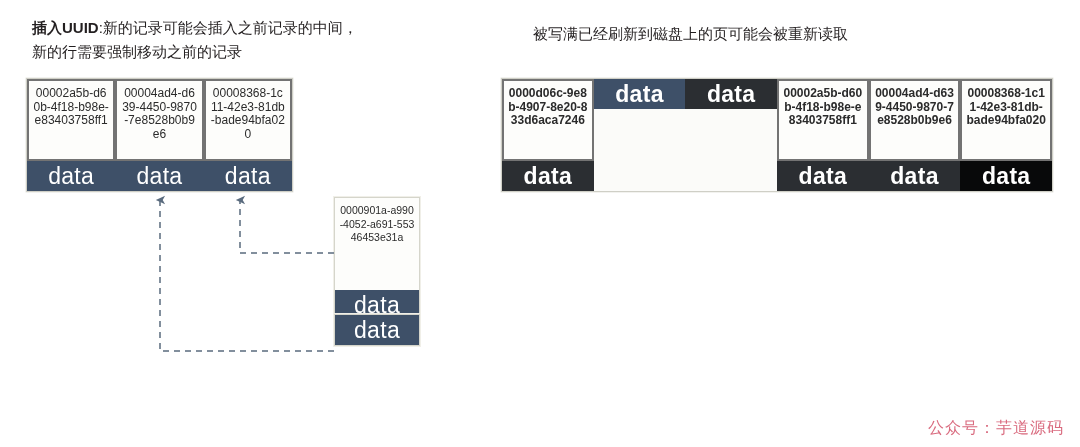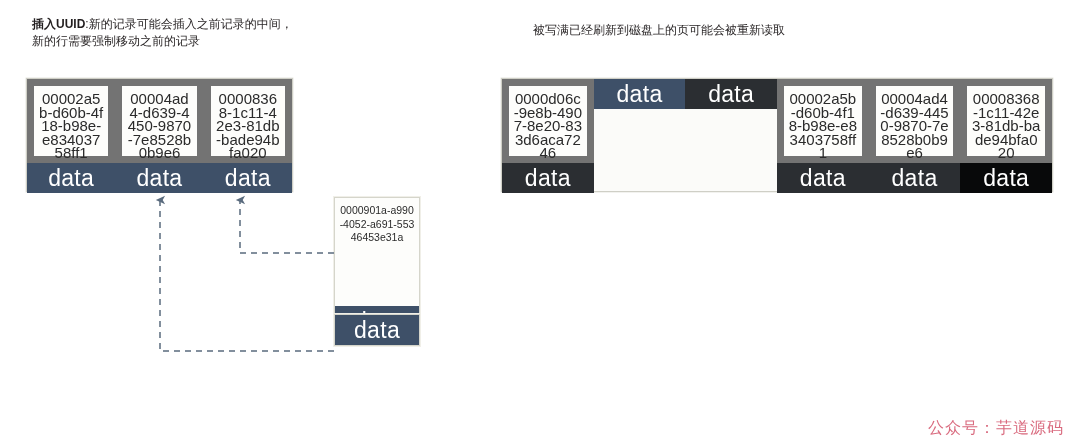--- a/index.html
+++ b/index.html
@@ -12,22 +12,22 @@
     background: #ffffff;
     font-family: "Liberation Sans", "DejaVu Sans", sans-serif;
     position: relative;
     overflow: hidden;
     color: #1d1d1d;
   }
 
   
   .caption {
     position: absolute;
-    font-size: 12px;
-    line-height: 17px;
+    font-size: 15px;
+    line-height: 24px;
     color: #231f20;
     white-space: pre-line;
     letter-spacing: 0px;
   }
   .caption .lead { font-weight: bold; }
   #caption-left  { left: 32px; top: 16px; width: 420px; }
   #caption-right { left: 533px; top: 22px; width: 460px; font-family: Liberation Serif, serif; }
 
   
   .record-table {
@@ -39,22 +39,22 @@
     box-shadow: 0 0 0 0.5px #e6e6df;
   }
   .record-col {
     display: flex;
     flex-direction: column;
     box-sizing: border-box;
   }
   .uuid-cell {
     box-sizing: border-box;
     background: #fdfdfb;
-    border: 7px solid #737373;
-    font-size: 15px;
+    border: 2px solid #737373;
+    font-size: 12px;
     line-height: 13.5px;
     text-align: center;
     color: #2b2b2b;
     padding: 6px 4px 4px 4px;
     word-break: break-all;
     display: flex;
     align-items: flex-start;
     justify-content: center;
   }
   .data-cell {
@@ -73,35 +73,35 @@
   .data-black { background: #08090a; }
 
   
   #table-left { left: 26px; top: 78px; width: 267px; height: 114px; }
   #table-left .record-col  { width: 89px; }
   #table-left .uuid-cell   { height: 84px; }
   #table-left .data-cell   { height: 30px; }
 
   
   #table-right { left: 501px; top: 78px; width: 552px; height: 114px; }
-  #table-right .record-col { width: 92px; }
+  #table-right .record-col { width: 92px; font-weight: bold; }
   #table-right .uuid-cell  { height: 84px; }
   #table-right .data-cell  { height: 30px; }
 
   
   .float-record {
     position: absolute;
     width: 86px;
     box-sizing: border-box;
     background: #fdfdfb;
     border: 1px solid #d5d5cb;
     box-shadow: 0 0 0 1px #f0efe8;
   }
   .float-record .uuid-cell {
-    height: 108px;
+    height: 92px;
     border: none;
     font-size: 10.5px;
     line-height: 13.5px;
   }
   .float-record .data-cell { height: 30px; }
   #float-record-1 { left: 334px; top: 197px; }
   #float-record-2 { left: 334px; top: 314px; }
 
   
   #connectors {

